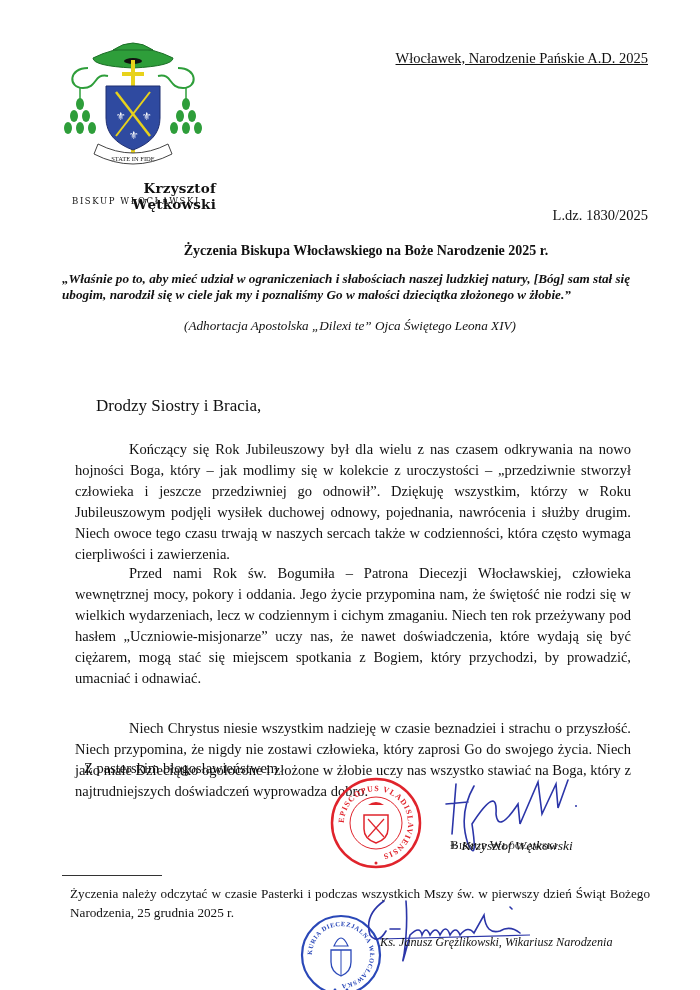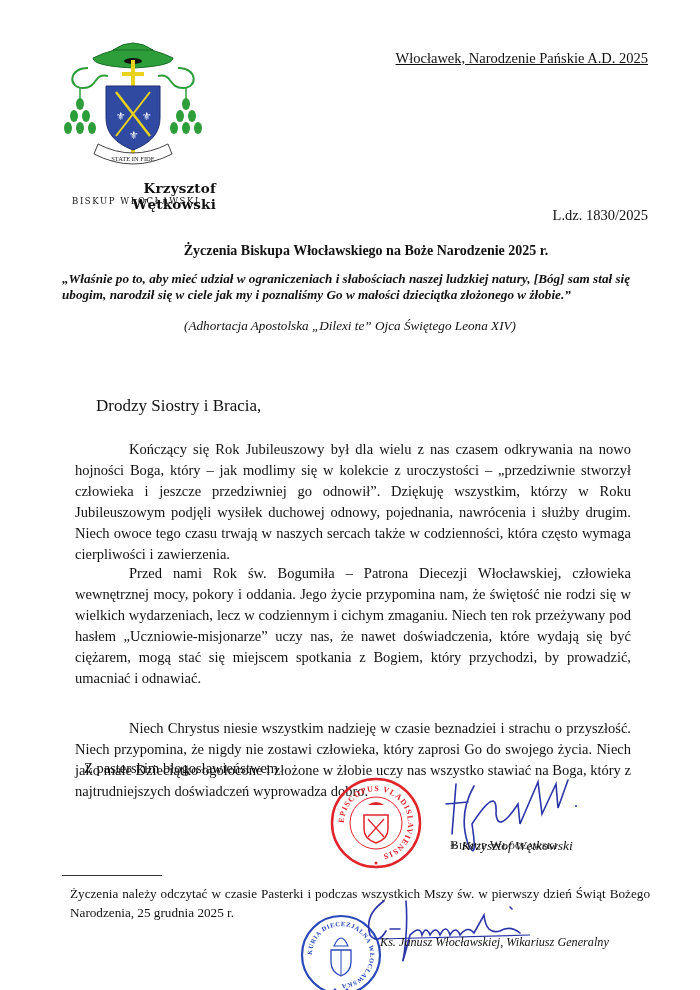--- a/index.html
+++ b/index.html
@@ -143,13 +143,13 @@
   <path d="M34 32 Q41 16 48 32Z" fill="none" stroke="#2a48b8" stroke-width="1.2"></path>
   <circle cx="35" cy="76" r="1.4" fill="#2a48b8"></circle>
   <circle cx="47" cy="76" r="1.4" fill="#2a48b8"></circle>
 </svg>
 
 <svg id="sig-vicar" class="abs" viewBox="0 0 190 80">
   <path d="M24 6 Q4 20 10 40 Q18 50 26 36 M30 34 L40 34 M46 6 Q48 30 44 60 Q40 78 50 40 Q60 30 62 40 Q66 30 70 40 Q76 30 80 40 Q86 28 90 40 Q96 30 100 40 Q108 30 114 38 L124 20 Q126 40 140 36 Q150 30 160 38 M150 12 L152 14" fill="none" stroke="#2b35a8" stroke-width="1.6" stroke-linecap="round"></path>
   <path d="M20 44 L170 40" fill="none" stroke="#2b35a8" stroke-width="1.2"></path>
 </svg>
 
-<div id="vicar-name" class="abs serif">Ks. Janusz Włocławskiej, Wikariusz Generalny</div>
+<div id="vicar-name" class="abs serif">Ks. Janusz Grężlikowski, Wikariusz Narodzenia</div>
 
 </body></html>

